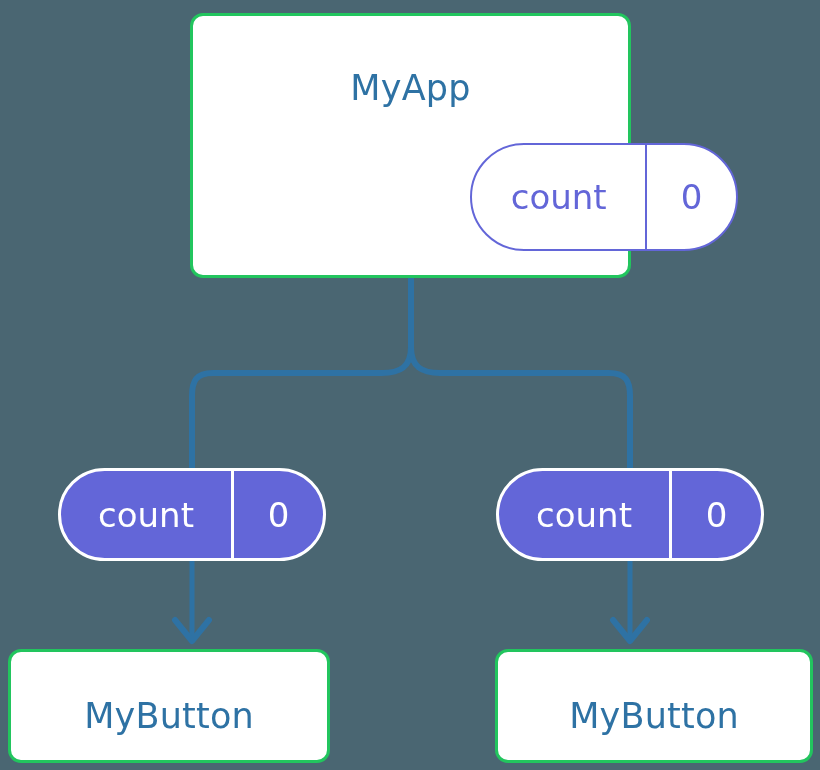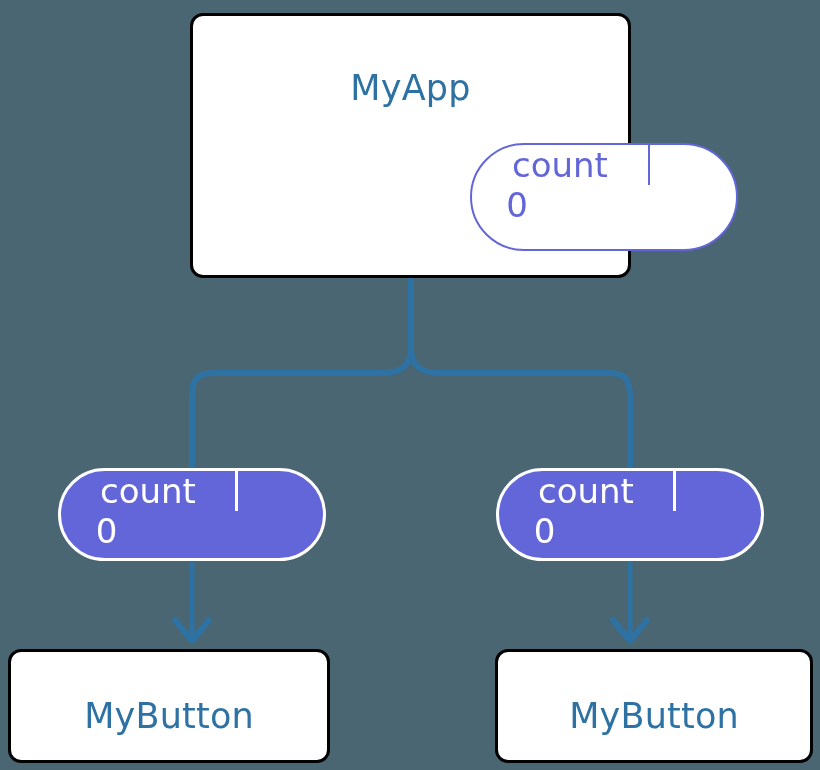--- a/index.html
+++ b/index.html
@@ -24,21 +24,21 @@
     top: 0;
     width: 820px;
     height: 770px;
     pointer-events: none;
   }
 
   
   .comp-box {
     position: absolute;
     background: #ffffff;
-    border: 3px solid #000000;
+    border: 3px solid #22c55e;
     border-radius: 13px;
     box-sizing: border-box;
   }
   #box-myapp {
     left: 190px;
     top: 13px;
     width: 441px;
     height: 265px;
   }
   #box-mybutton-left {
@@ -76,21 +76,20 @@
   }
 
   
   .state-pill {
     position: absolute;
     display: flex;
     align-items: stretch;
     box-sizing: border-box;
     border-radius: 999px;
     overflow: hidden;
-    flex-direction: column;
   }
   .pill-name,
   .pill-value {
     display: flex;
     align-items: center;
     justify-content: center;
     box-sizing: border-box;
     white-space: nowrap;
   }
 

